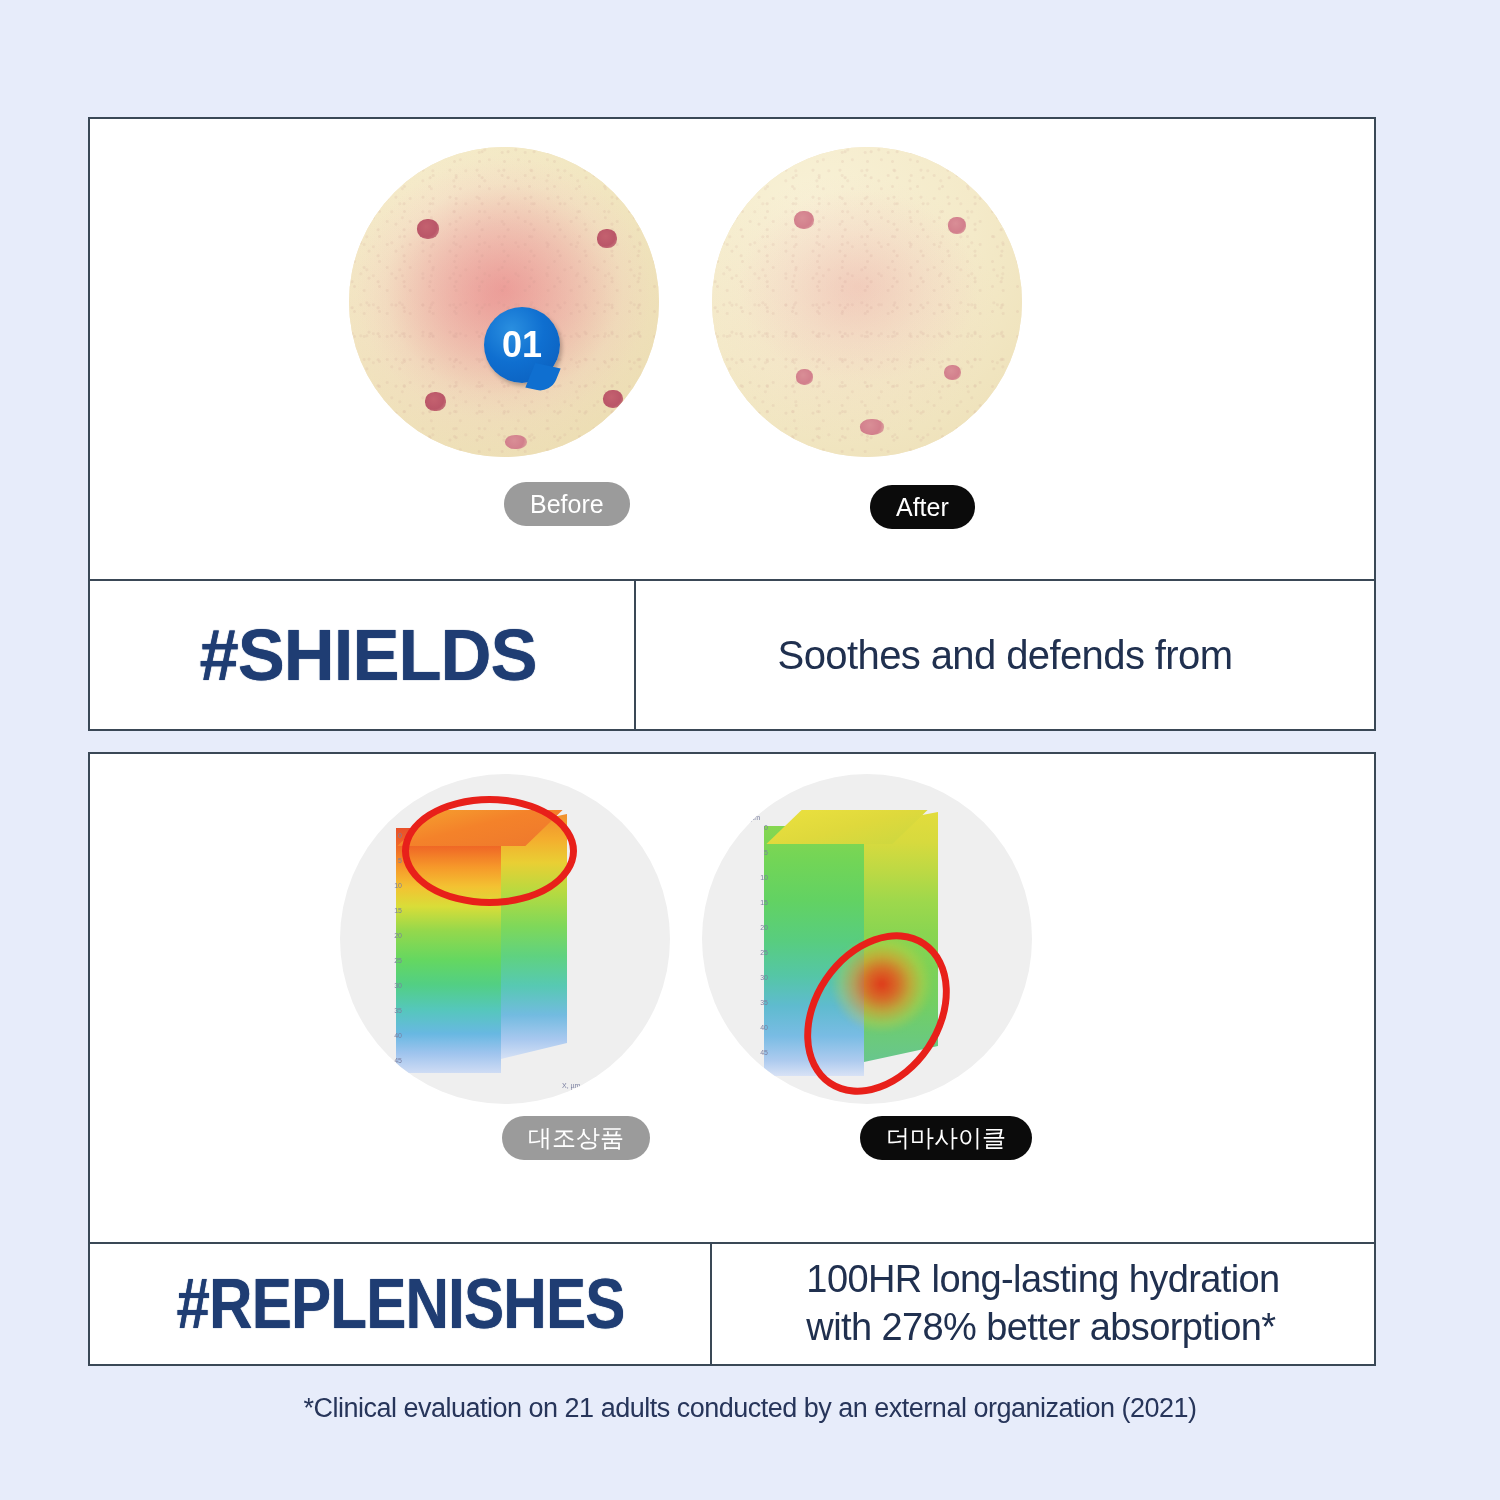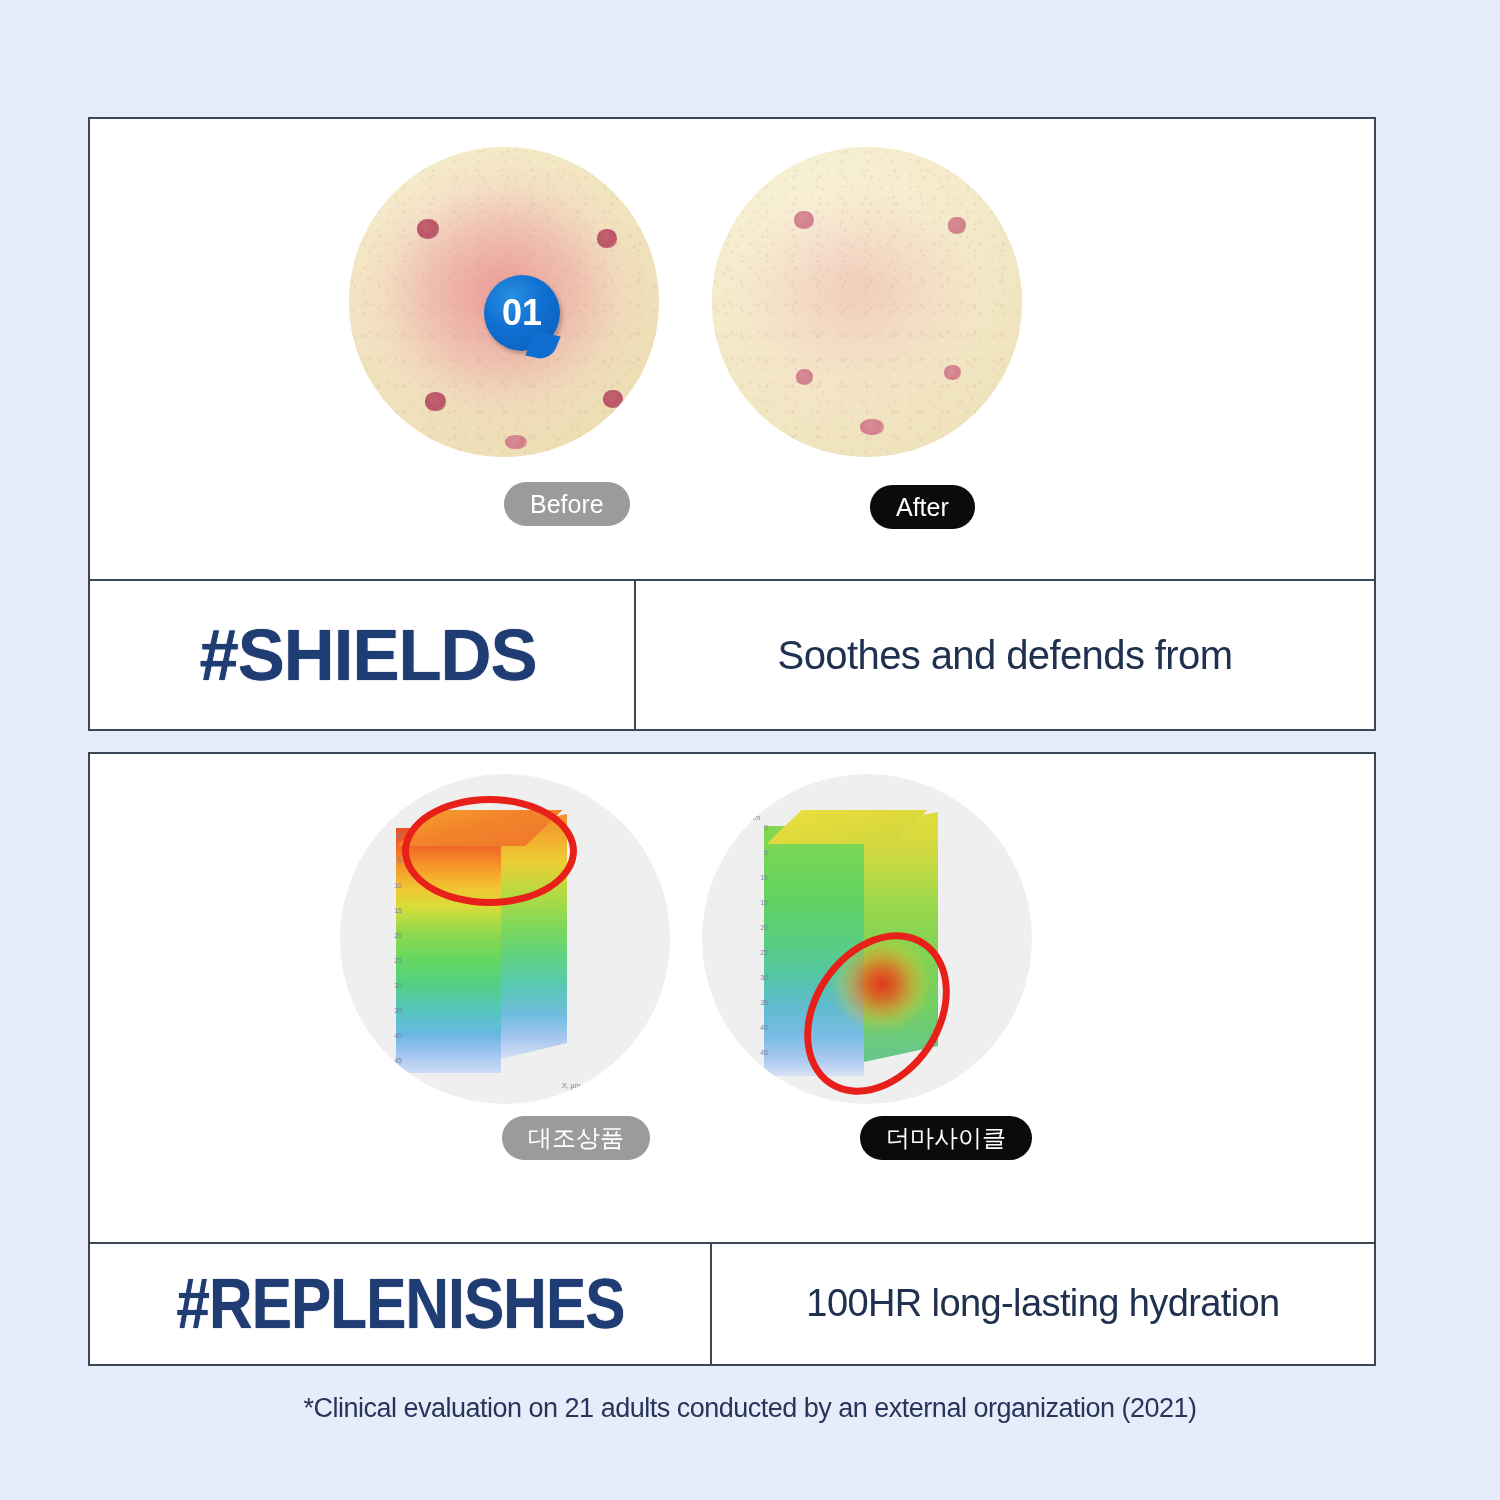--- a/index.html
+++ b/index.html
@@ -221,21 +221,21 @@
   .num-badge::after {
     content:"";
     position:absolute;
     right:4px; bottom:-8px;
     width:26px; height:26px;
     background:#0f6fd0;
     border-radius:0 0 14px 0;
     transform:rotate(12deg) skewX(-10deg);
     z-index:-1;
   }
-  #badge-01 { left:394px; top:156px; }
+  #badge-01 { left:394px; top:188px; }
 
   .pill {
     position:absolute;
     height:44px;
     padding:14px 26px;
     border-radius:22px;
     display:flex; align-items:center; justify-content:center;
     color:#ffffff;
     font-size:25px;
     z-index:7;
@@ -366,20 +366,21 @@
       </div>
     </div>
 
     <div class="text-row">
       <div class="hash-cell">
         <div class="hash-text" id="hash-replenishes">#REPLENISHES</div>
       </div>
       <div class="claim-cell">
         <div class="claim-text" id="claim-2">
           <div>100HR long-lasting hydration</div>
+          <div>with 278% better absorption*</div>
         </div>
       </div>
     </div>
   </div>
 
   <div id="footnote">*Clinical evaluation on 21 adults conducted by an external organization (2021)</div>
 
 </div>
 
 </body></html>

